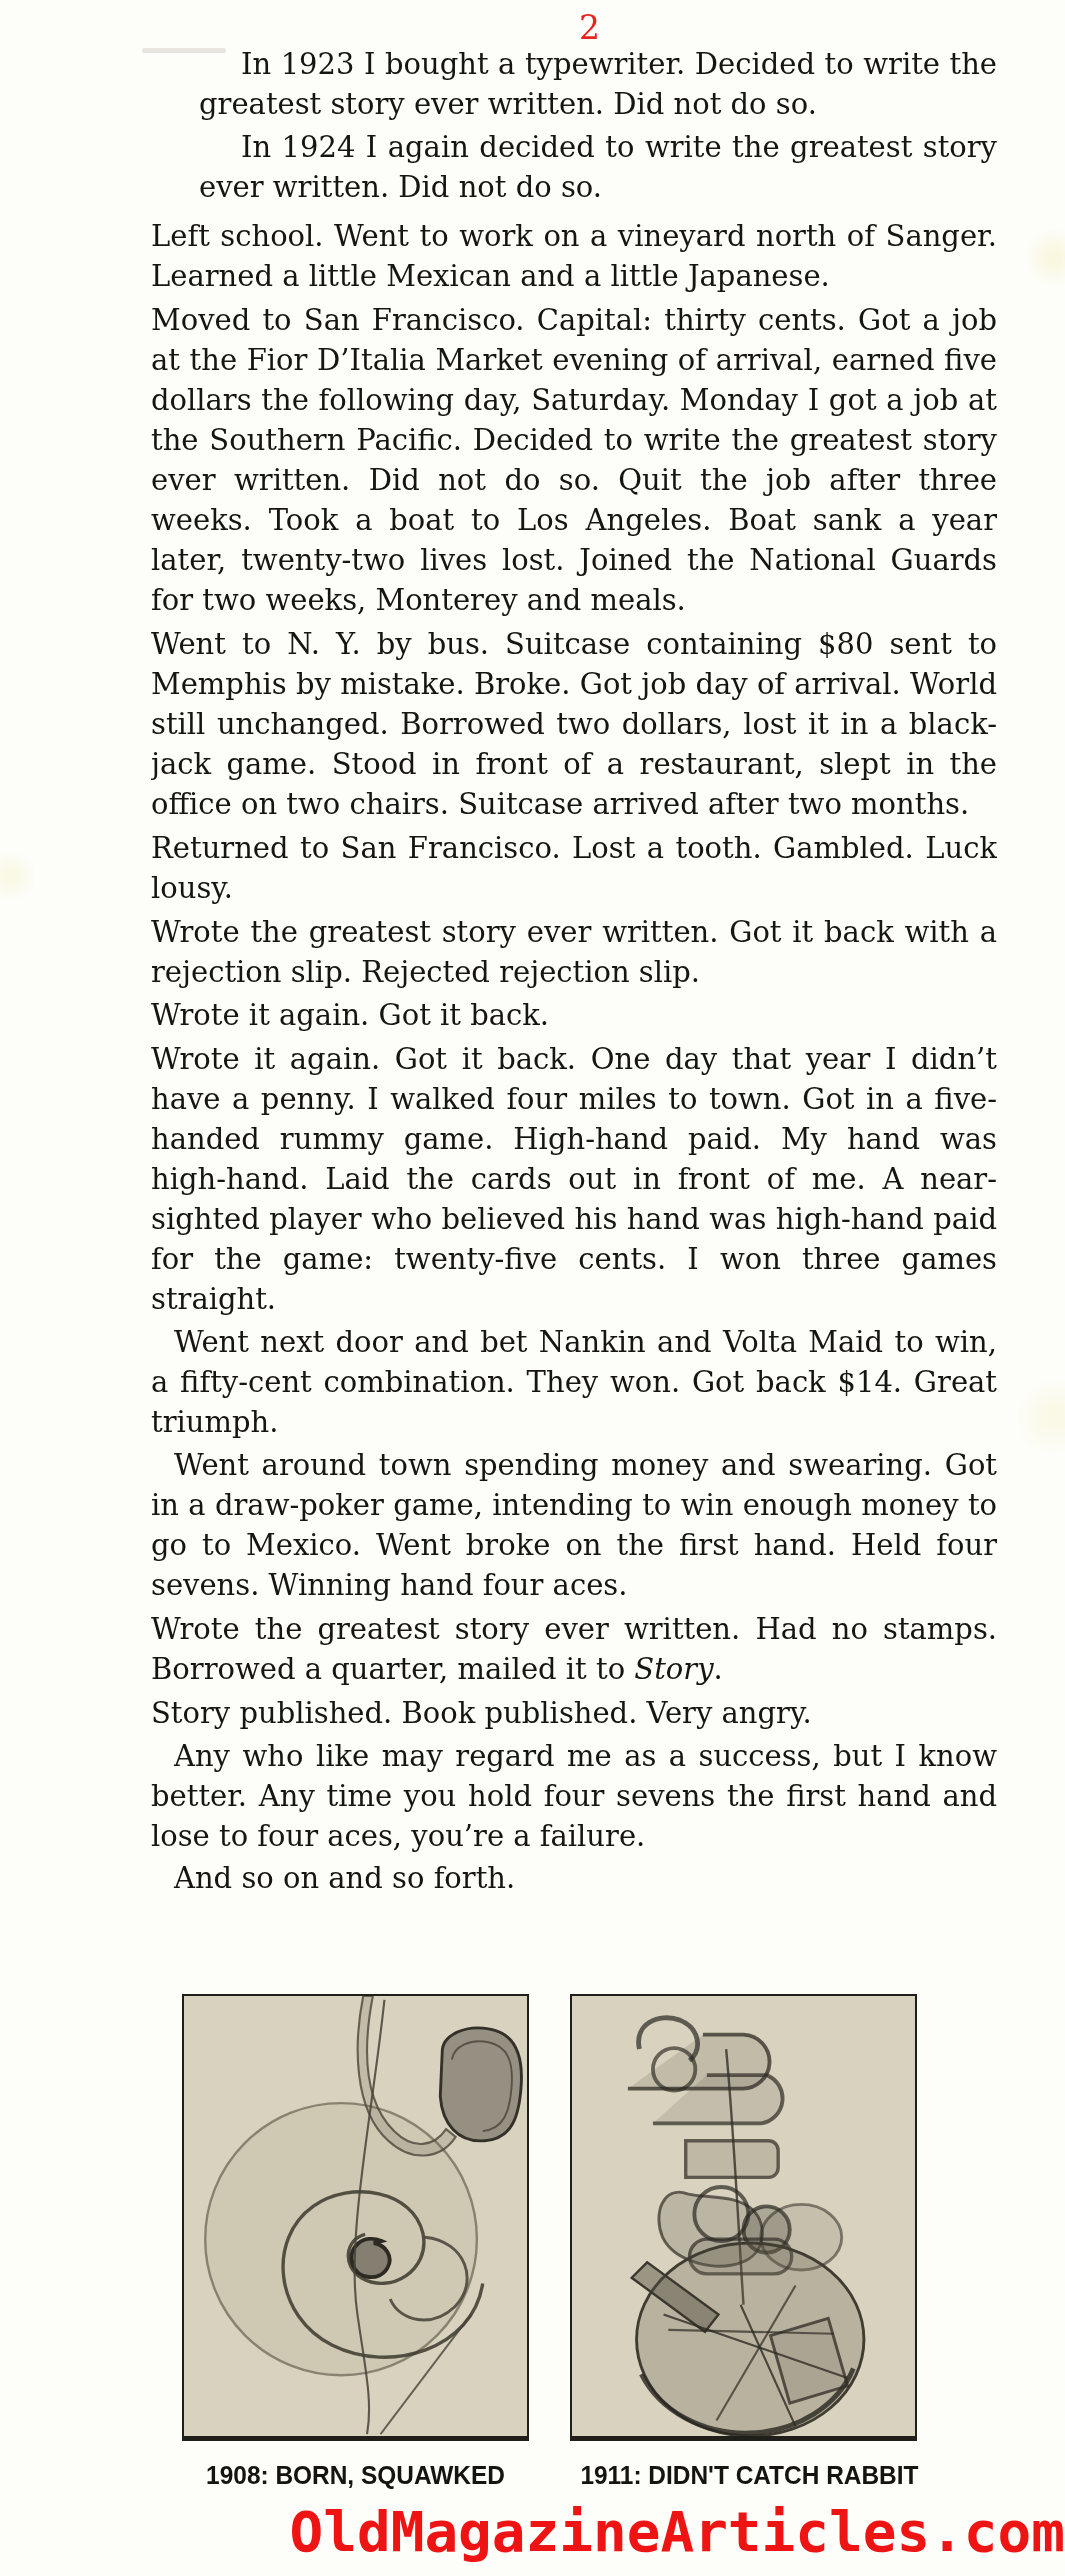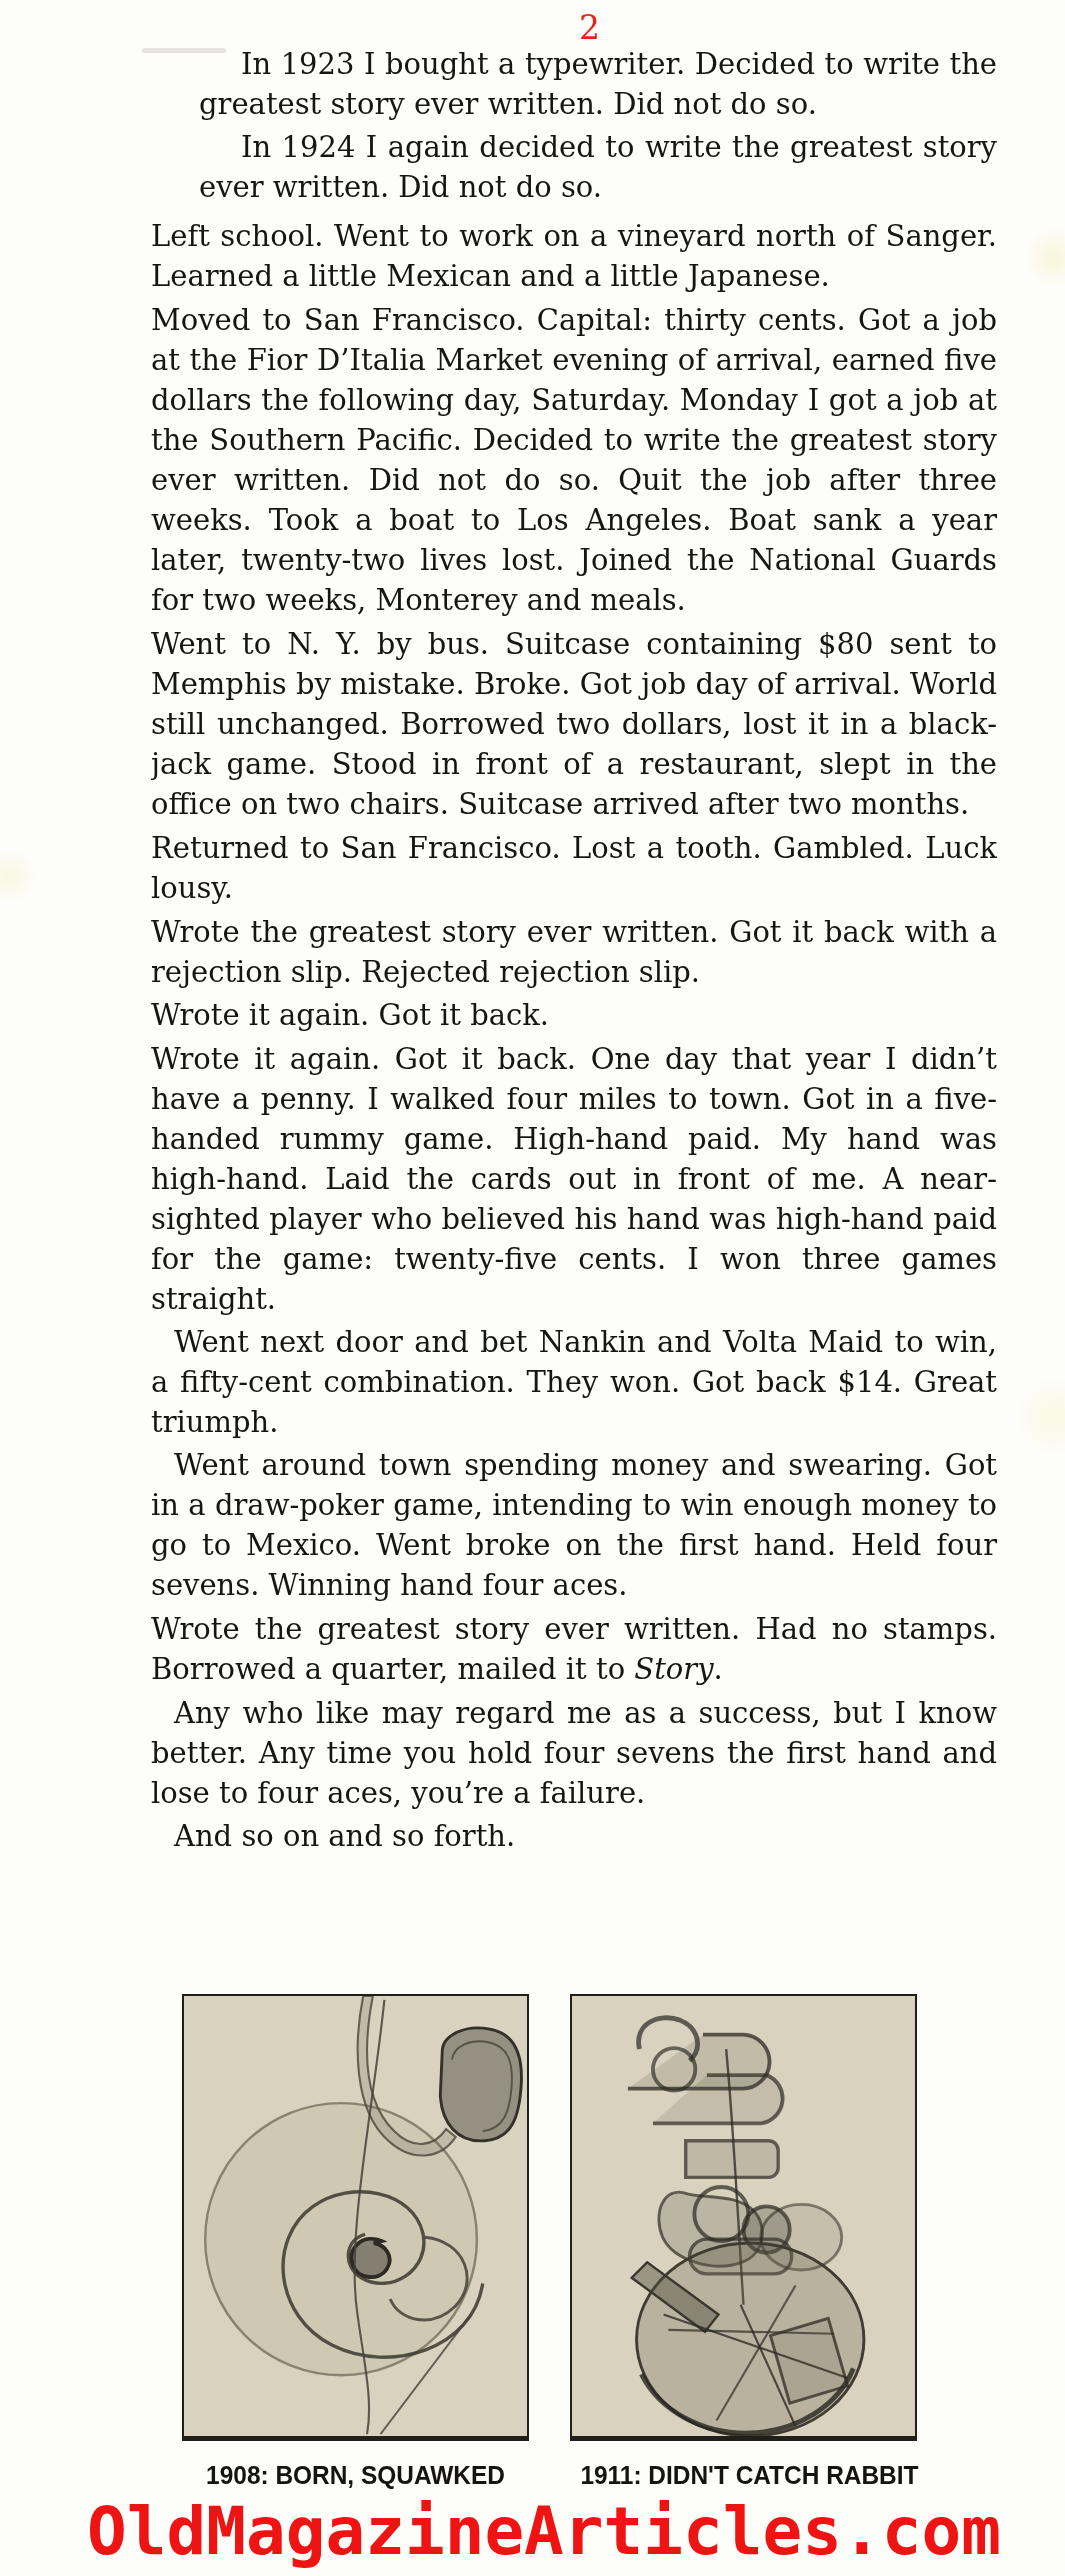--- a/index.html
+++ b/index.html
@@ -55,23 +55,23 @@
     font-family:"Liberation Sans",sans-serif;
     font-weight:bold;font-size:26px;color:#15140f;
     transform:scaleX(.94);transform-origin:center top;
     white-space:nowrap;
   }
   .caption-left{left:182px;}
   .caption-right{left:570px;}
   
   .watermark{
     position:absolute;top:2498px;left:0;width:1065px;
-    text-align:center;padding-left:23px;box-sizing:border-box;
+    text-align:right;padding-left:23px;box-sizing:border-box;
     font-family:"DejaVu Sans Mono",monospace;
-    font-weight:bold;font-size:66px;line-height:67px;
+    font-weight:bold;font-size:56px;line-height:67px;
     color:#ee1414;
   }
 </style>
 </head>
 <body>
 
 <div class="page">
 
   <div class="pageno">2</div>
   <div class="smudge"></div>
@@ -121,20 +121,21 @@
       <p class="sub">Went around town spending money and swearing. Got in a draw-poker game, intending to win enough money to go to Mexico. Went broke on the first hand. Held four sevens. Winning hand four aces.</p>
     </div>
 
     <div class="entry">
 
       <p><span>Wrote the greatest story ever written. Had no stamps. Borrowed a quarter, mailed it to </span><em>Story</em><span>.</span></p>
     </div>
 
     <div class="entry">
 
+      <p>Story published. Book published. Very angry.</p>
       <p class="sub">Any who like may regard me as a success, but I know better. Any time you hold four sevens the first hand and lose to four aces, you’re a failure.</p>
       <p class="sub">And so on and so forth.</p>
     </div>
 
   </div>
 
   <div class="figure figure-left">
     <svg viewBox="0 0 356 456" preserveAspectRatio="none">
       <circle cx="163" cy="252" r="141" fill="#8a8068" fill-opacity="0.12" stroke="#55503f" stroke-opacity="0.6" stroke-width="2.5"></circle>
       <path d="M 310,298 C 300,366 214,392 154,362 C 94,332 86,252 134,218 C 174,190 238,202 248,246 C 256,284 214,310 184,292 C 164,280 167,252 188,247" fill="none" stroke="#3b382e" stroke-width="3.5" stroke-opacity="0.85"></path>

